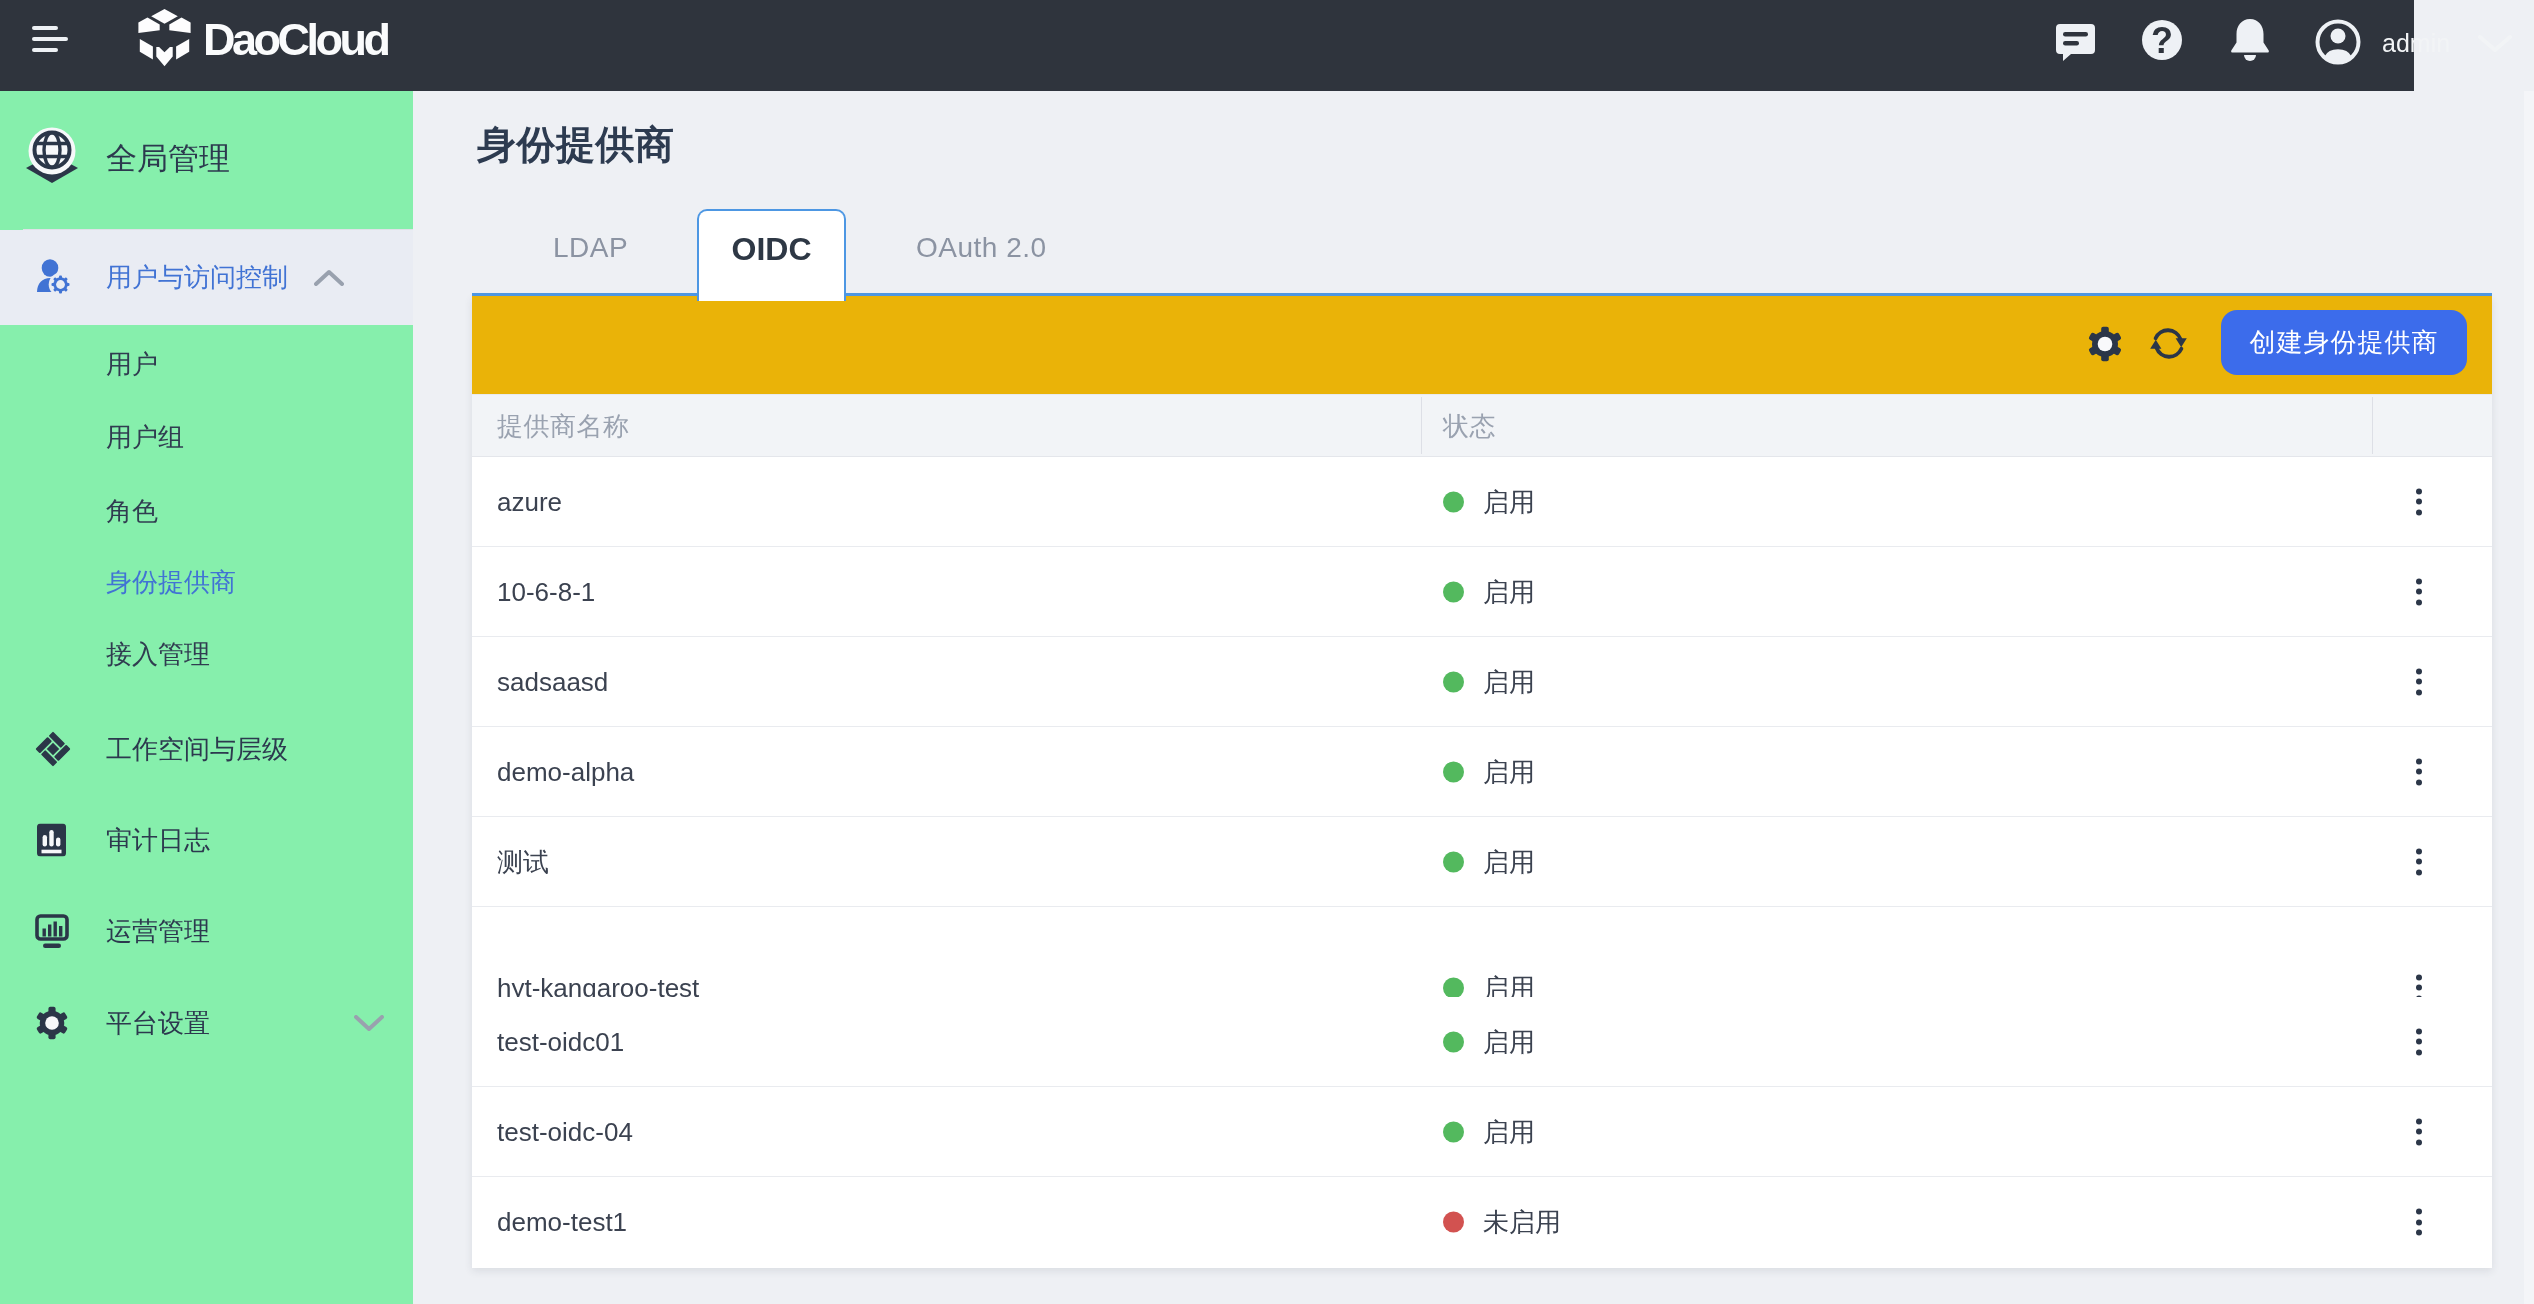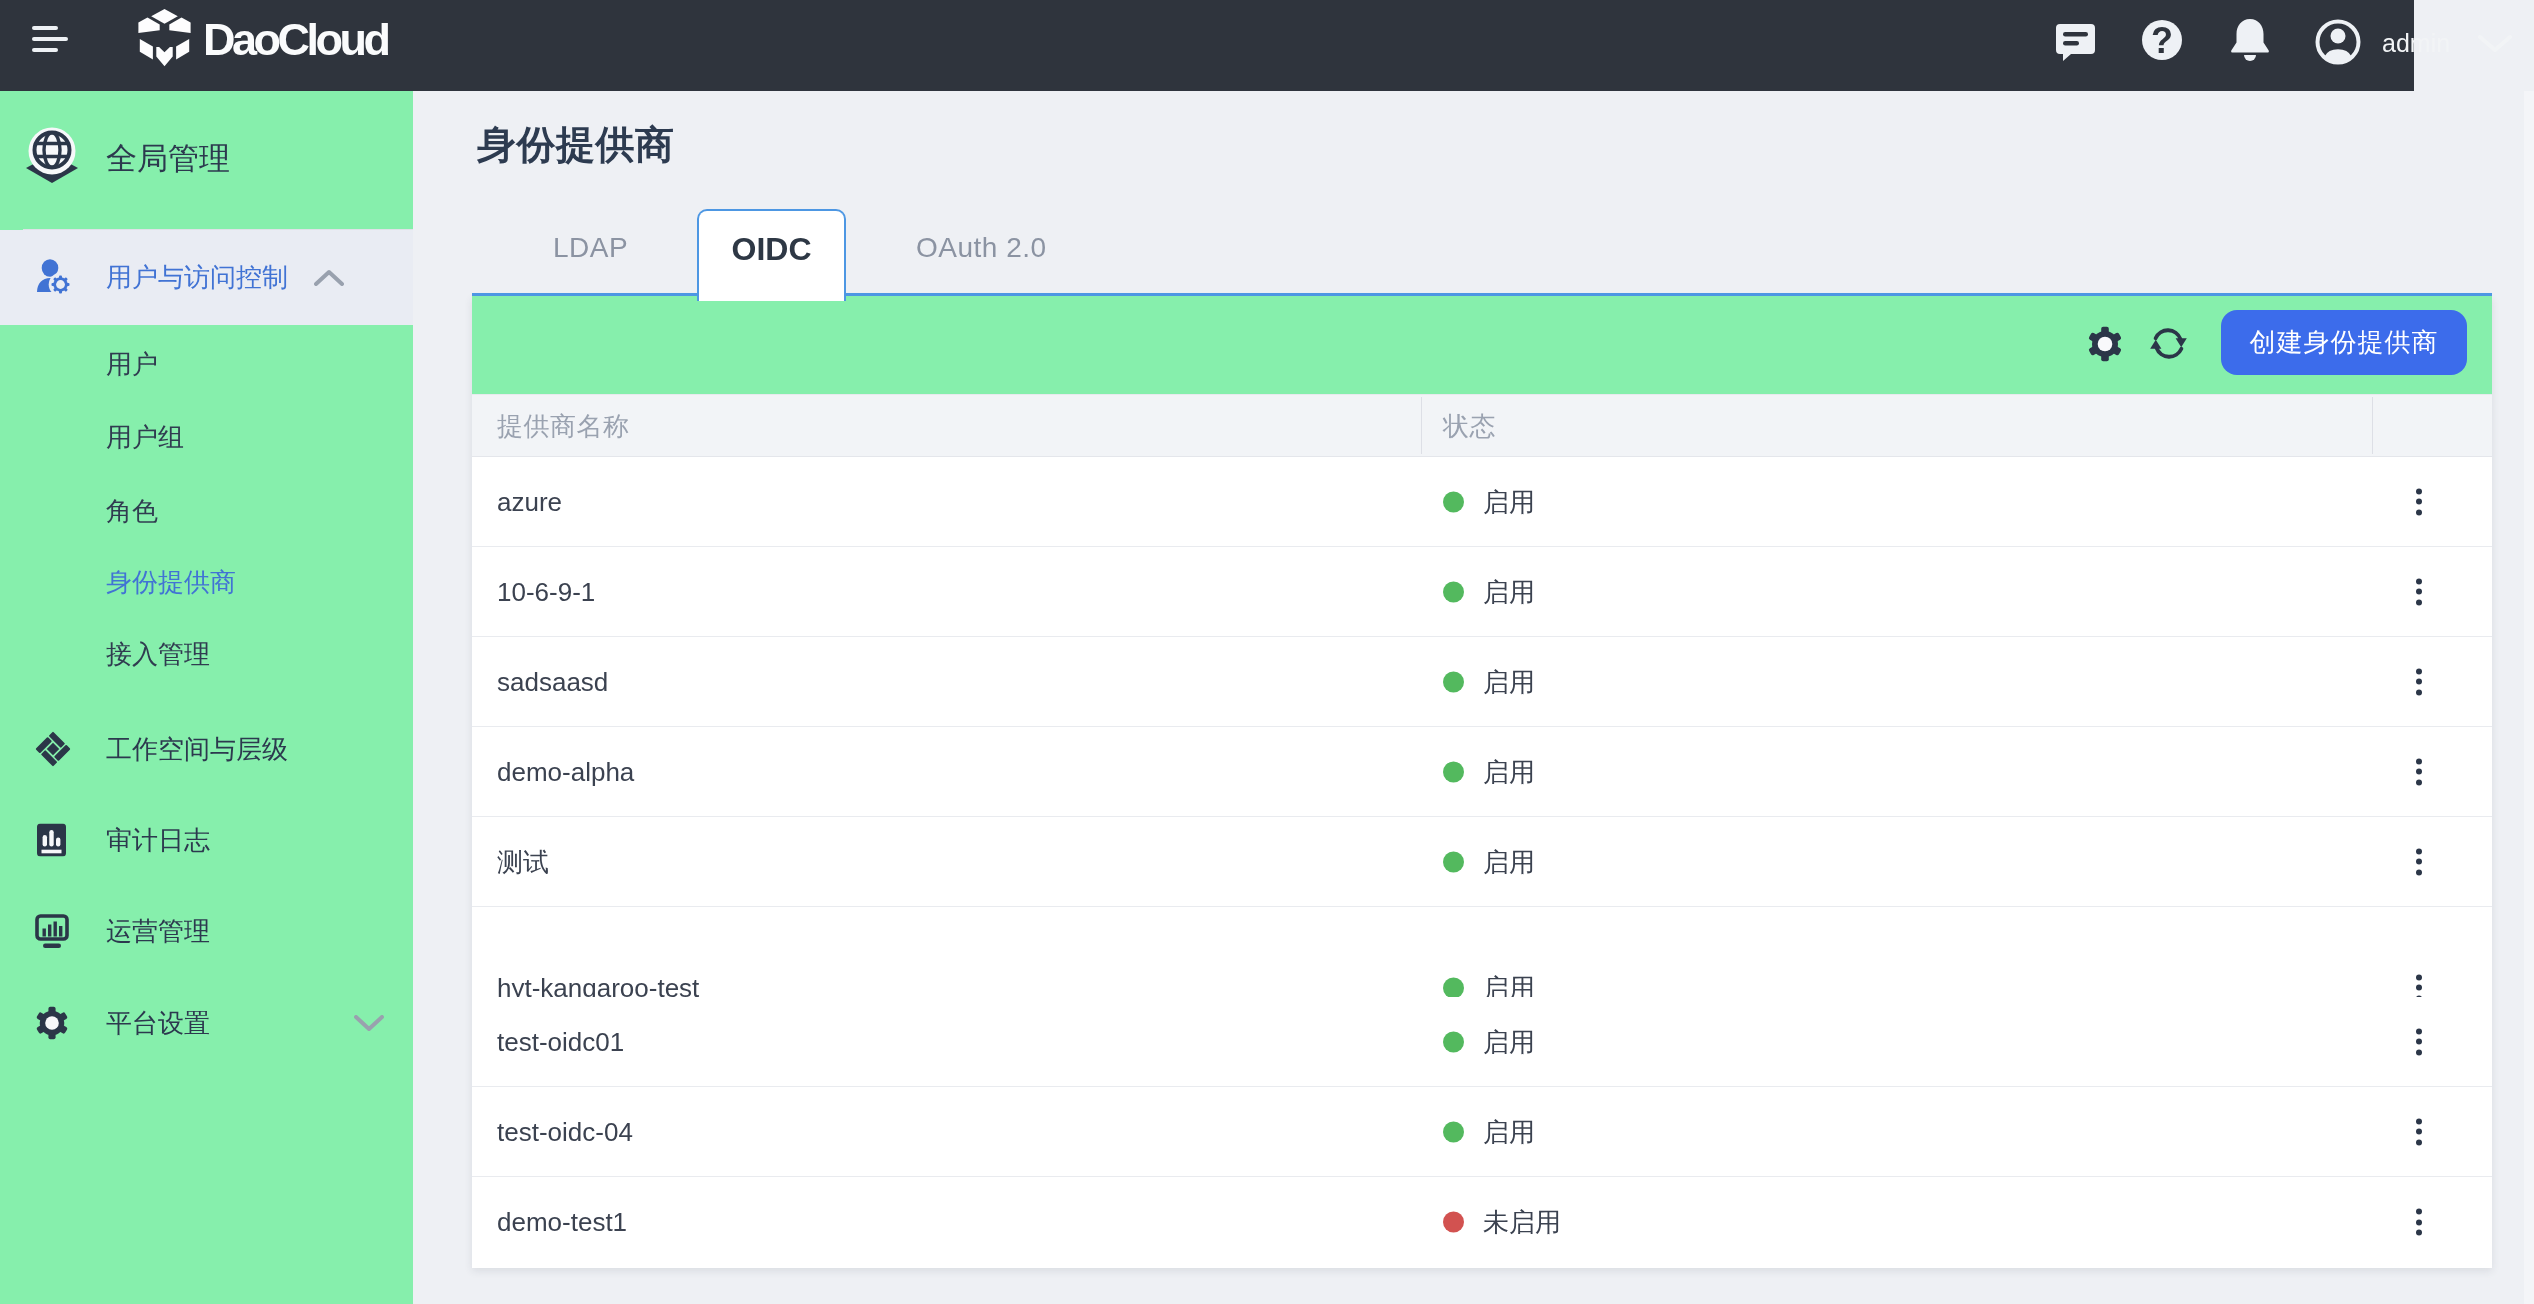--- a/index.html
+++ b/index.html
@@ -24,21 +24,21 @@
 #actline{position:absolute;left:23px;top:138px;width:390px;height:1px;background:#dfe2e8}
 .blue{color:#4173d4 !important}
 #pagetitle{position:absolute;left:477px;top:118px;font-size:39px;font-weight:bold;color:#2d3b50;letter-spacing:0.5px}
 .tabtxt{position:absolute;top:232px;font-size:28px;color:#8b93a2;letter-spacing:0.5px}
 #activetab{position:absolute;left:697px;top:209px;width:149px;height:92px;background:#fff;
   border:2px solid #4d97e3;border-bottom:none;border-radius:10px 10px 0 0;z-index:6;
   text-align:center;line-height:76px;font-size:32px;font-weight:bold;color:#2e3845}
 #blueline{position:absolute;left:472px;top:293px;width:2020px;height:3px;background:#4d97e3;z-index:5}
 #card{position:absolute;left:472px;top:296px;width:2020px;height:972px;background:#fff;
   box-shadow:0 3px 8px rgba(40,50,70,0.10);z-index:4}
-#toolbar{position:absolute;left:0;top:0;width:2020px;height:98px;background:#86efac}
+#toolbar{position:absolute;left:0;top:0;width:2020px;height:98px;background:#eab308}
 #createbtn{position:absolute;left:1749px;top:14px;width:246px;height:65px;background:#3c6ceb;
   border-radius:16px;color:#fff;font-size:26px;text-align:center;line-height:65px;letter-spacing:1px}
 #thead{position:absolute;left:0;top:98px;width:2020px;height:63px;background:#f2f4f7;
   border-top:1px solid #e8eaee;border-bottom:1px solid #e4e6eb}
 .thtxt{position:absolute;top:50%;transform:translateY(-50%);font-size:26px;color:#9aa2b0;letter-spacing:0.5px}
 .thdiv{position:absolute;top:2px;bottom:2px;width:1px;background:#dddfe6}
 .row{position:absolute;left:0;width:2020px;height:90px;background:#fff;border-bottom:1px solid #e9ebef}
 .rname{position:absolute;left:25px;top:50%;transform:translateY(-50%);font-size:26px;color:#3b4250}
 .dot{position:absolute;left:971px;top:50%;transform:translateY(-50%);width:21px;height:21px;border-radius:50%;background:#53b95e}
 .dot.off{background:#d25250}
@@ -229,21 +229,21 @@
       <div class="rname">azure</div>
       <div class="dot"></div>
       <div class="stxt">启用</div>
       <div class="menu3">
         <i></i>
         <i></i>
         <i></i>
       </div>
     </div>
   <div class="row" style="top:251px">
-      <div class="rname">10-6-9-1</div>
+      <div class="rname">10-6-8-1</div>
       <div class="dot"></div>
       <div class="stxt">启用</div>
       <div class="menu3">
         <i></i>
         <i></i>
         <i></i>
       </div>
     </div>
   <div class="row" style="top:341px">
       <div class="rname">sadsaasd</div>

